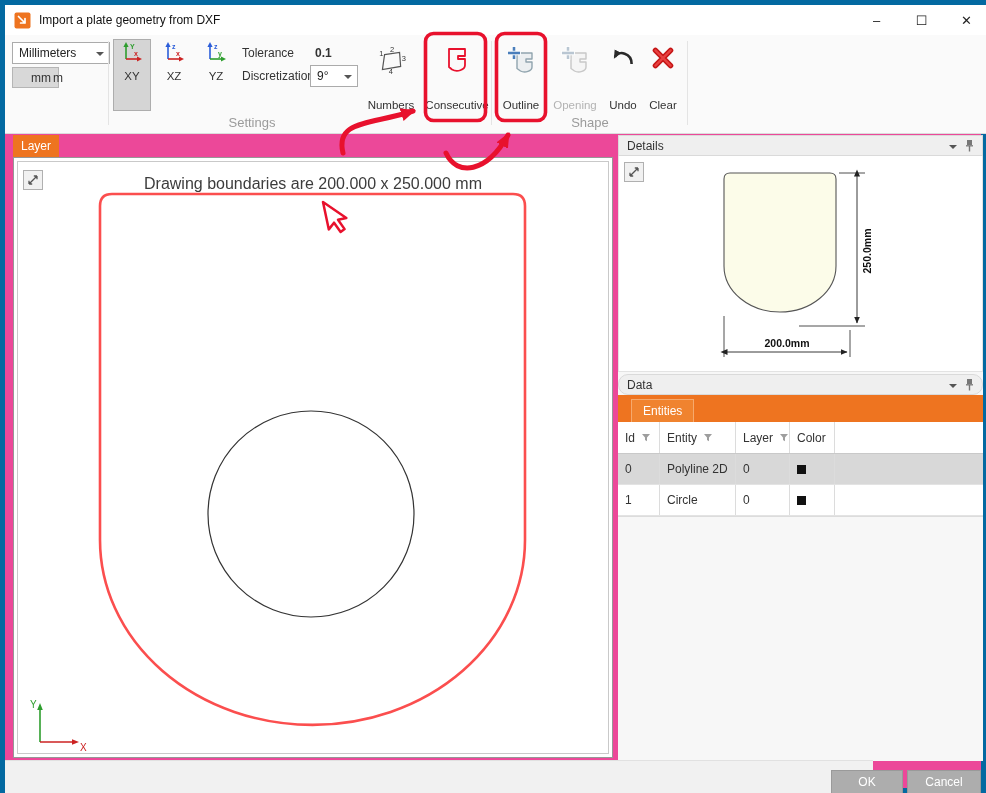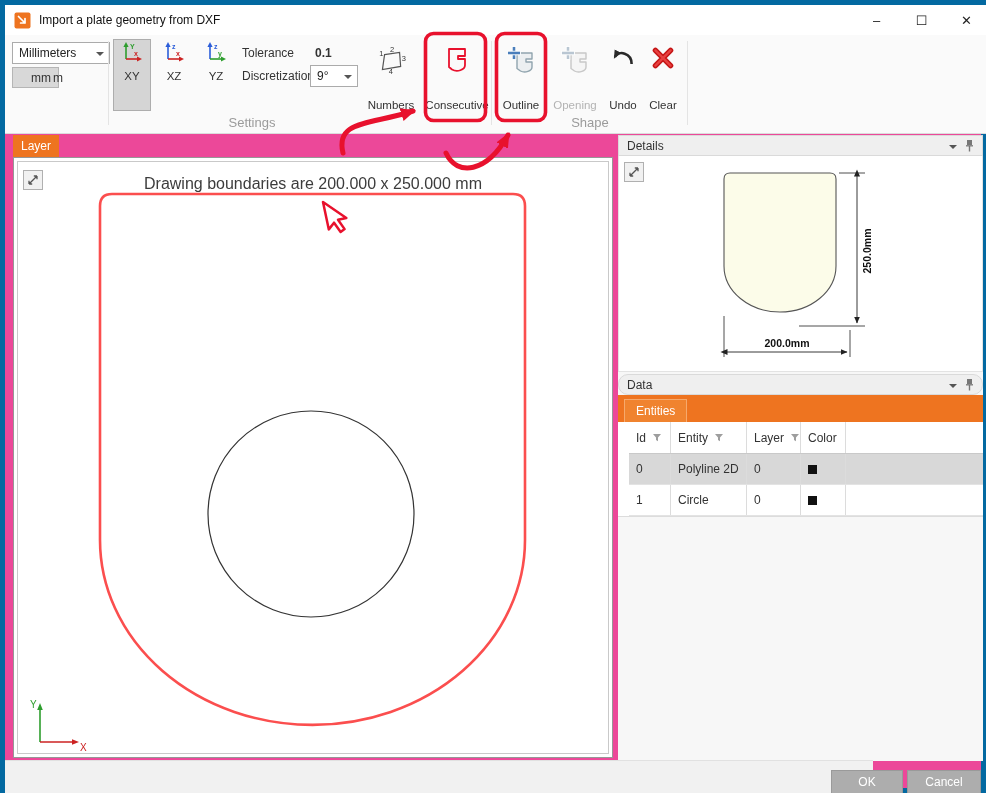--- a/index.html
+++ b/index.html
@@ -45,23 +45,23 @@
   .t-green{fill:#2E9E2E;font-size:10px;} .t-red{fill:#CC2222;font-size:10px;} .t-blue{fill:#2B5DD9;font-size:7px;font-weight:bold;}
   .pt-green{fill:#2E9E2E;font-size:7px;font-weight:bold;} .pt-red{fill:#CC2222;font-size:7px;font-weight:bold;}
 
   
   .right-col{position:absolute;left:613px;top:130px;width:365px;height:626px;background:#F7F7F7;}
   .panel-header{position:absolute;left:0;width:365px;height:21px;background:#EFEFEF;border:1px solid #DADADA;box-sizing:border-box;display:flex;align-items:center;font-size:12px;color:#333;}
   .panel-header .ph-title{margin-left:8px;}
   .ph-icons{margin-left:auto;display:flex;align-items:center;gap:8px;margin-right:8px;}
   .details-body{position:absolute;left:0;top:21px;width:365px;height:216px;background:#fff;border:1px solid #E3E3E3;border-top:none;box-sizing:border-box;}
   .entities-strip{position:absolute;left:0;top:260px;width:365px;height:27px;background:#EE7420;display:flex;align-items:flex-end;}
-  .entities-tab{margin-left:6px;height:23px;padding:0 11px;display:flex;align-items:center;color:#fff;font-size:12px;background:#F0832F;border:1px solid #F6A96C;border-bottom:none;box-sizing:border-box;}
+  .entities-tab{margin-left:13px;height:23px;padding:0 11px;display:flex;align-items:center;color:#fff;font-size:12px;background:#F0832F;border:1px solid #F6A96C;border-bottom:none;box-sizing:border-box;}
   .grid{position:absolute;left:0;top:287px;width:365px;background:#fff;font-size:12px;color:#333;border-bottom:1px solid #DCDCDC;}
-  .grid-row{display:flex;height:30px;border-bottom:1px solid #E3E3E3;background:#fff;align-items:stretch;margin-left:11px;}
+  .grid-row{display:flex;height:30px;border-bottom:1px solid #E3E3E3;background:#fff;align-items:stretch;}
   .grid-row.header{height:31px;border-bottom:1px solid #C9C9C9;}
   .grid-row.sel{background:#D8D8D8;}
   .cell{display:flex;align-items:center;padding-left:7px;border-right:1px solid #DCDCDC;box-sizing:border-box;gap:6px;}
   .c-id{width:42px;} .c-entity{width:76px;} .c-layer{width:54px;} .c-color{width:45px;} .c-fill{flex:1;border-right:none;}
   .swatch{width:9px;height:9px;background:#111;}
 
   
   .footer{position:absolute;left:0;top:755px;width:868px;height:37px;background:#F1F1F1;border-top:1px solid #E1E1E1;}
   .btn{position:absolute;top:9px;height:24px;background:#ADADAD;border:1px solid #9A9A9A;color:#fff;font-size:12px;display:flex;align-items:center;justify-content:center;box-sizing:border-box;}
 

